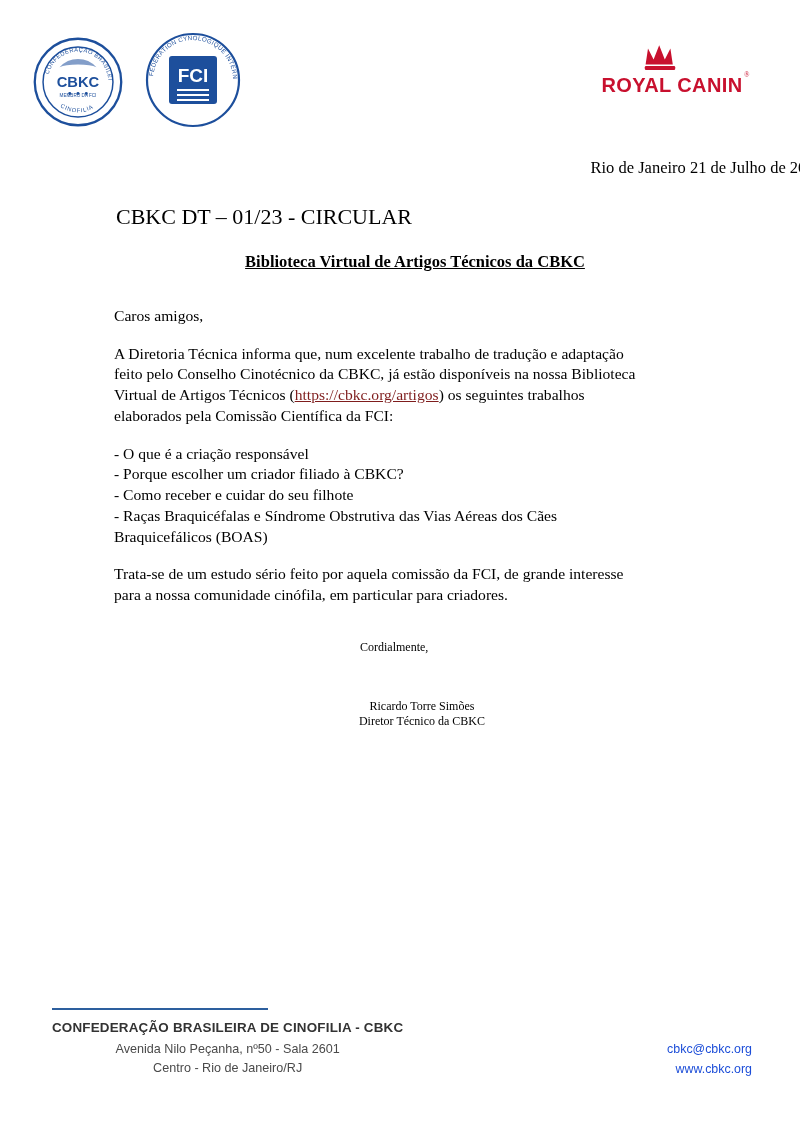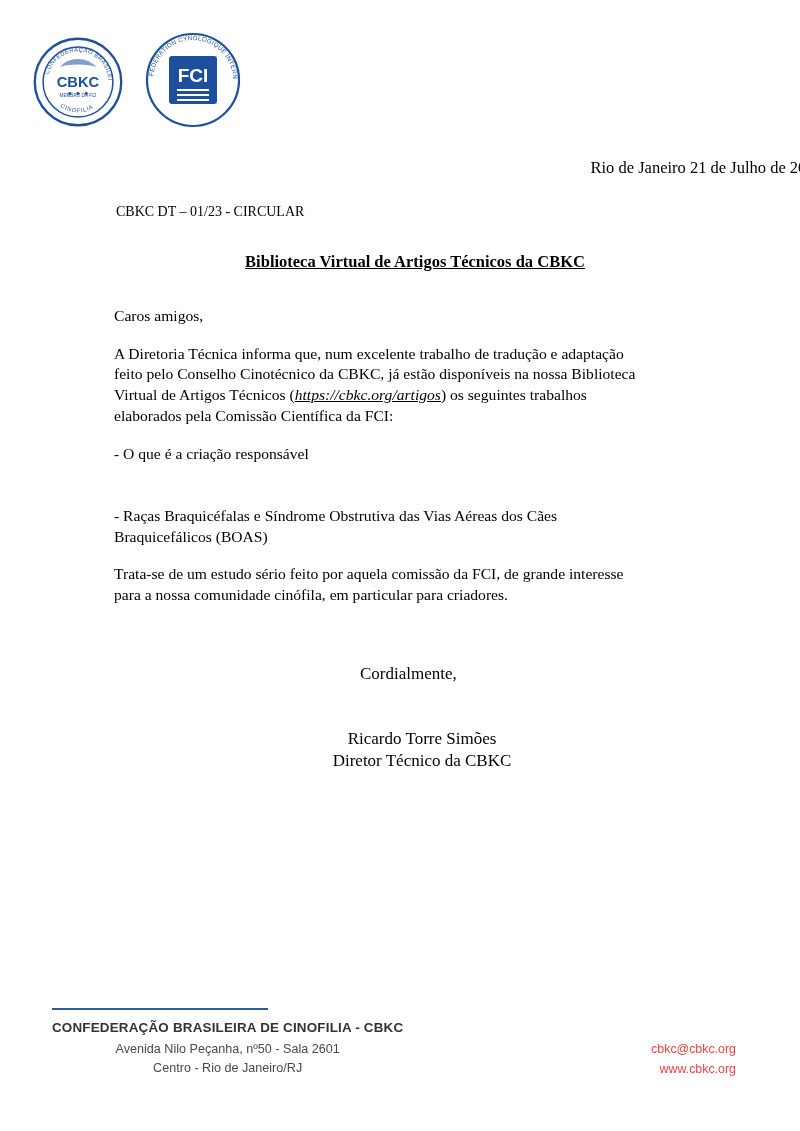--- a/index.html
+++ b/index.html
@@ -66,21 +66,21 @@
     text-align: right;
     font-size: 16.5px;
     padding-left: 76px;
     box-sizing: border-box;
     margin-left: 27px;
   }
   .ref-line {
     position: absolute;
     top: 204px;
     left: 116px;
-    font-size: 14px;
+    font-size: 22px;
   }
   .doc-title {
     position: absolute;
     top: 252px;
     left: 0;
     width: 790px;
     text-align: center;
     font-size: 16.5px;
     font-weight: bold;
     text-decoration: underline;
@@ -95,30 +95,29 @@
     font-size: 15.6px;
     line-height: 1.33;
   }
   .content p {
     margin: 0 0 17px 0;
   }
   .content p.list {
     margin-bottom: 17px;
   }
   .link {
-    color: #000000;
+    color: #7f1d1d;
     text-decoration: underline;
-    font-style: italic;
   }
   .sig-block {
     position: absolute;
-    top: 664px;
-    left: 0;
-    width: 800px;
-    font-size: 17px;
+    top: 640px;
+    left: 0;
+    width: 800px;
+    font-size: 12px;
   }
   .cordially {
     padding-left: 360px;
   }
   .signer {
     margin-top: 44px;
     text-align: center;
     padding-left: 44px;
     line-height: 1.28;
   }
@@ -153,26 +152,26 @@
     color: #333333;
     margin-bottom: 5px;
   }
   .footer-addr {
     font-size: 12.6px;
     line-height: 1.5;
     color: #4a4a4a;
   }
   .footer-right {
     position: absolute;
-    right: 64px;
+    right: 48px;
     top: 32px;
     text-align: right;
     font-size: 12.4px;
     line-height: 1.6;
-    color: #ef4444;
+    color: #1d4ed8;
   }
 </style>
 </head>
 <body>
 
 <div class="header">
 
   <div class="logo-cbkc">
     <svg viewBox="0 0 100 100" width="92" height="92" aria-hidden="true">
       <circle cx="50" cy="50" r="47" fill="#ffffff" stroke="#1d4f9c" stroke-width="2.5"></circle>
@@ -210,40 +209,50 @@
       </g>
       <defs>
         <path id="fciTop" d="M50,50 m-40,0 a40,40 0 1,1 80,0" fill="none"></path>
       </defs>
       <text class="seal-text" font-size="6.2" letter-spacing="0.3">
         <textPath href="#fciTop" startOffset="3%">FÉDÉRATION CYNOLOGIQUE INTERNATIONALE</textPath>
       </text>
     </svg>
   </div>
 
+  <div class="logo-royal">
+    <svg viewBox="0 0 200 80" width="160" height="64" aria-hidden="true">
+      <g fill="#c8102e">
+        <path d="M70 8 l7 14 l7 -18 l7 18 l7 -14 l3 20 h-34 z"></path>
+        <rect x="66" y="30" width="38" height="5" rx="1.5"></rect>
+      </g>
+      <text x="100" y="62" text-anchor="middle" font-size="25" font-weight="bold" fill="#c8102e" font-family="Liberation Sans, sans-serif" letter-spacing="0.5">ROYAL CANIN</text>
+      <text x="190" y="44" font-size="9" fill="#c8102e">®</text>
+    </svg>
+  </div>
 </div>
 
 <div class="page">
 
   <div class="date-line">Rio de Janeiro 21 de Julho de 2022.</div>
 
   <div class="ref-line">CBKC DT – 01/23 - CIRCULAR</div>
 
   <div class="doc-title">Biblioteca Virtual de Artigos Técnicos da CBKC</div>
 
   <div class="content">
 
     <p>Caros amigos,</p>
 
     <p><span>A Diretoria Técnica informa que, num excelente trabalho de tradução e adaptação feito pelo Conselho Cinotécnico da CBKC, já estão disponíveis na nossa Biblioteca Virtual de Artigos Técnicos (</span><a class="link" href="#">https://cbkc.org/artigos</a><span>) os seguintes trabalhos elaborados pela Comissão Científica da FCI:</span></p>
 
     <p class="list">
       <span>- O que é a criação responsável</span><br>
-      <br>
-      <br>
+      <span>- Porque escolher um criador filiado à CBKC?</span><br>
+      <span>- Como receber e cuidar do seu filhote</span><br>
       <span>- Raças Braquicéfalas e Síndrome Obstrutiva das Vias Aéreas dos Cães Braquicefálicos (BOAS)</span>
     </p>
 
     <p>Trata-se de um estudo sério feito por aquela comissão da FCI, de grande interesse para a nossa comunidade cinófila, em particular para criadores.</p>
 
   </div>
 
   <div class="sig-block">
     <div class="cordially">Cordialmente,</div>
     <div class="signer">

